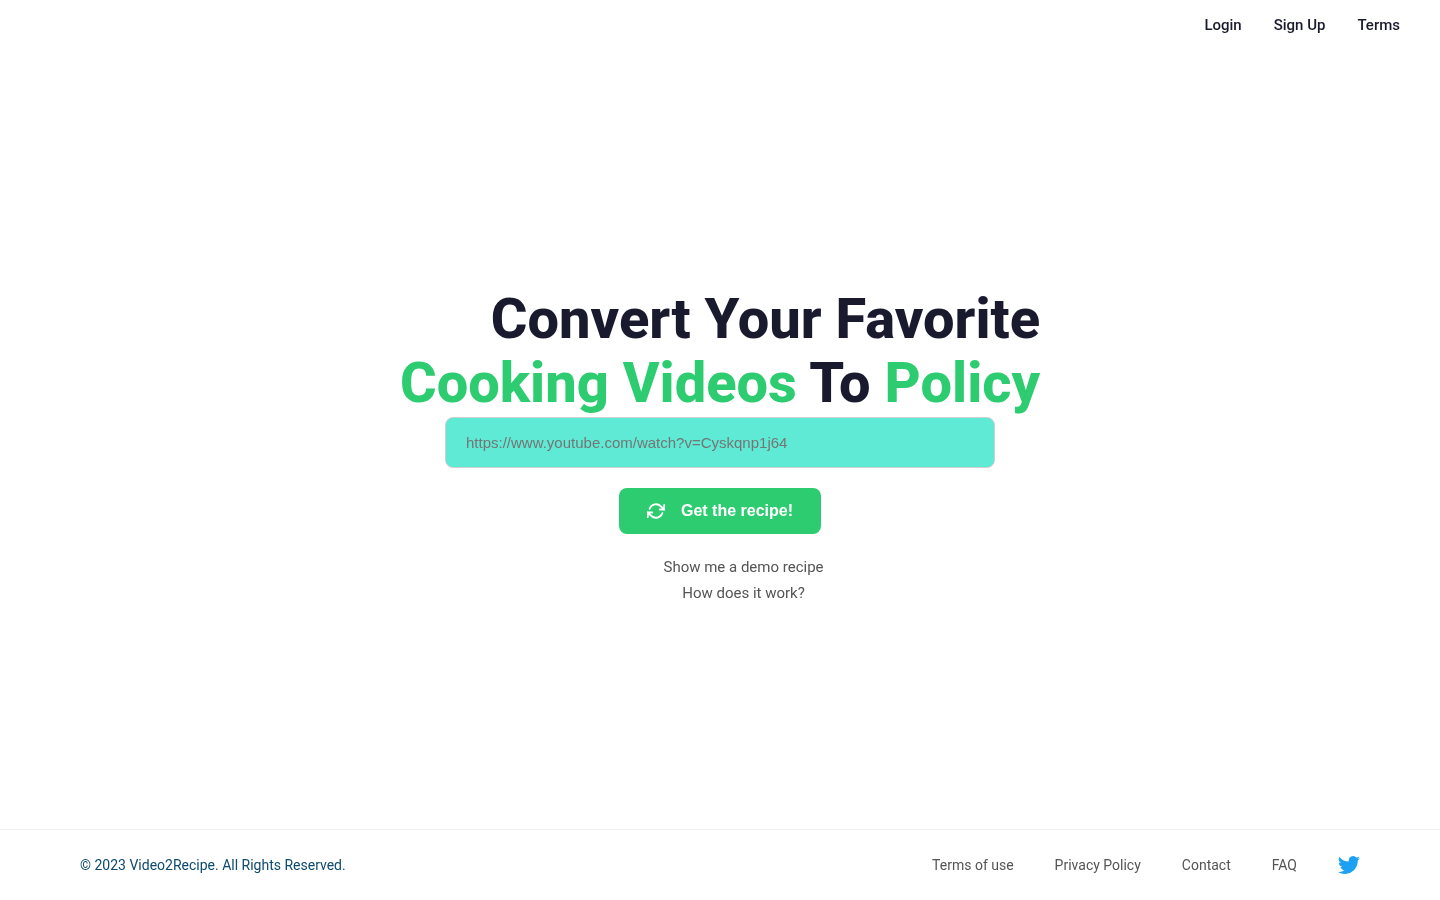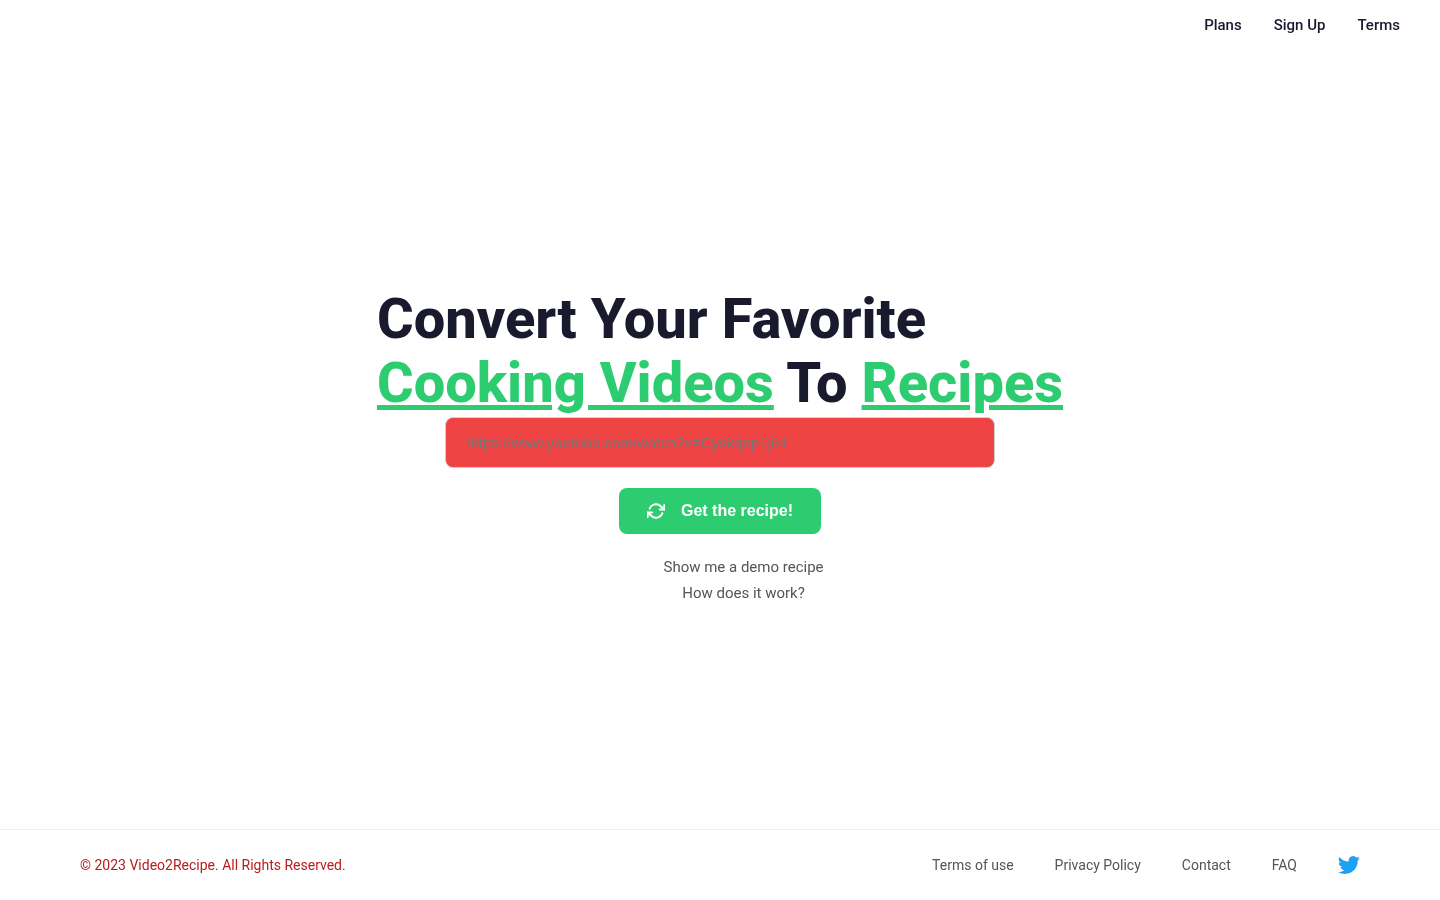--- a/index.html
+++ b/index.html
@@ -38,41 +38,40 @@
     main {
       flex: 1;
       display: flex;
       flex-direction: column;
       align-items: center;
       justify-content: center;
       padding: 60px 20px 40px;
     }
 
     .hero-title {
-      text-align: left;
+      text-align: right;
     }
 
     .hero-title .line1 {
       display: block;
       font-size: 56px;
       font-weight: 800;
       color: #1a1a2e;
       line-height: 1.1;
     }
 
     .hero-title .line2 {
       display: block;
       font-size: 56px;
       font-weight: 800;
       line-height: 1.2;
     }
 
     .hero-title .green {
       color: #2ecc71;
-      text-decoration: underline;
     }
 
     .hero-title .dark {
       color: #1a1a2e;
     }
 
     .hero-subtitle {
       text-align: center;
       font-size: 16px;
       color: #555;
@@ -88,21 +87,21 @@
     }
 
     .url-input {
       width: 100%;
       padding: 16px 20px;
       font-size: 15px;
       border: 1.5px solid #d0d0d0;
       border-radius: 8px;
       outline: none;
       color: #333;
-      background: #ef4444;
+      background: #5eead4;
     }
 
     .get-recipe-btn {
       display: flex;
       align-items: center;
       gap: 16px;
       background: #2ecc71;
       color: #fff;
       border: none;
       border-radius: 8px;
@@ -134,21 +133,21 @@
     footer {
       display: flex;
       align-items: center;
       justify-content: space-between;
       padding: 24px 80px;
       border-top: 1px solid #eee;
     }
 
     .footer-copyright {
       font-size: 14px;
-      color: #b91c1c;
+      color: #0c4a6e;
     }
 
     .footer-links {
       display: flex;
       align-items: center;
       gap: 41px;
     }
 
     .footer-link {
       font-size: 14px;
@@ -161,30 +160,30 @@
       width: 22px;
       height: 22px;
       fill: #1da1f2;
       cursor: pointer;
     }
   </style>
 </head>
 <body>
 
 <header>
-  <a class="nav-link">Plans</a>
+  <a class="nav-link">Login</a>
   <a class="nav-link">Sign Up</a>
   <a class="nav-link">Terms</a>
 </header>
 
 <main>
   <h1 class="hero-title">
     <span class="line1 dark">Convert Your Favorite</span>
     <span class="line2">
-      <span class="green">Cooking Videos</span><span class="dark"> To </span><span class="green">Recipes</span>
+      <span class="green">Cooking Videos</span><span class="dark"> To </span><span class="green">Policy</span>
     </span>
   </h1>
 
 
   <div class="url-input-container">
     <input type="text" class="url-input" placeholder="https://www.youtube.com/watch?v=Cyskqnp1j64" style="">
   </div>
 
   <button class="get-recipe-btn">
     <svg class="refresh-icon" viewBox="0 0 24 24" fill="none" stroke="white" stroke-width="2.5" stroke-linecap="round" stroke-linejoin="round">

